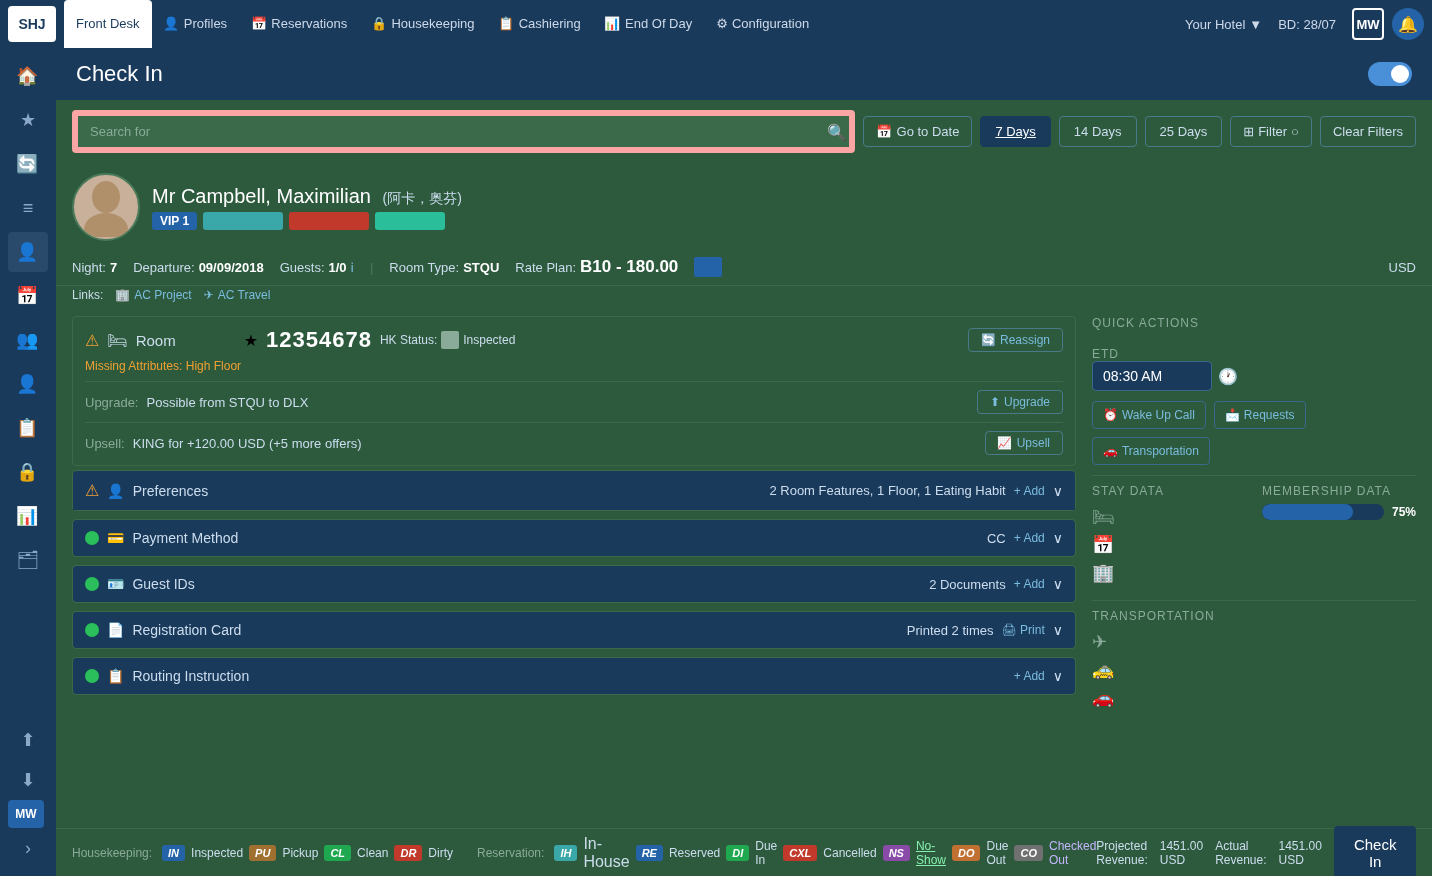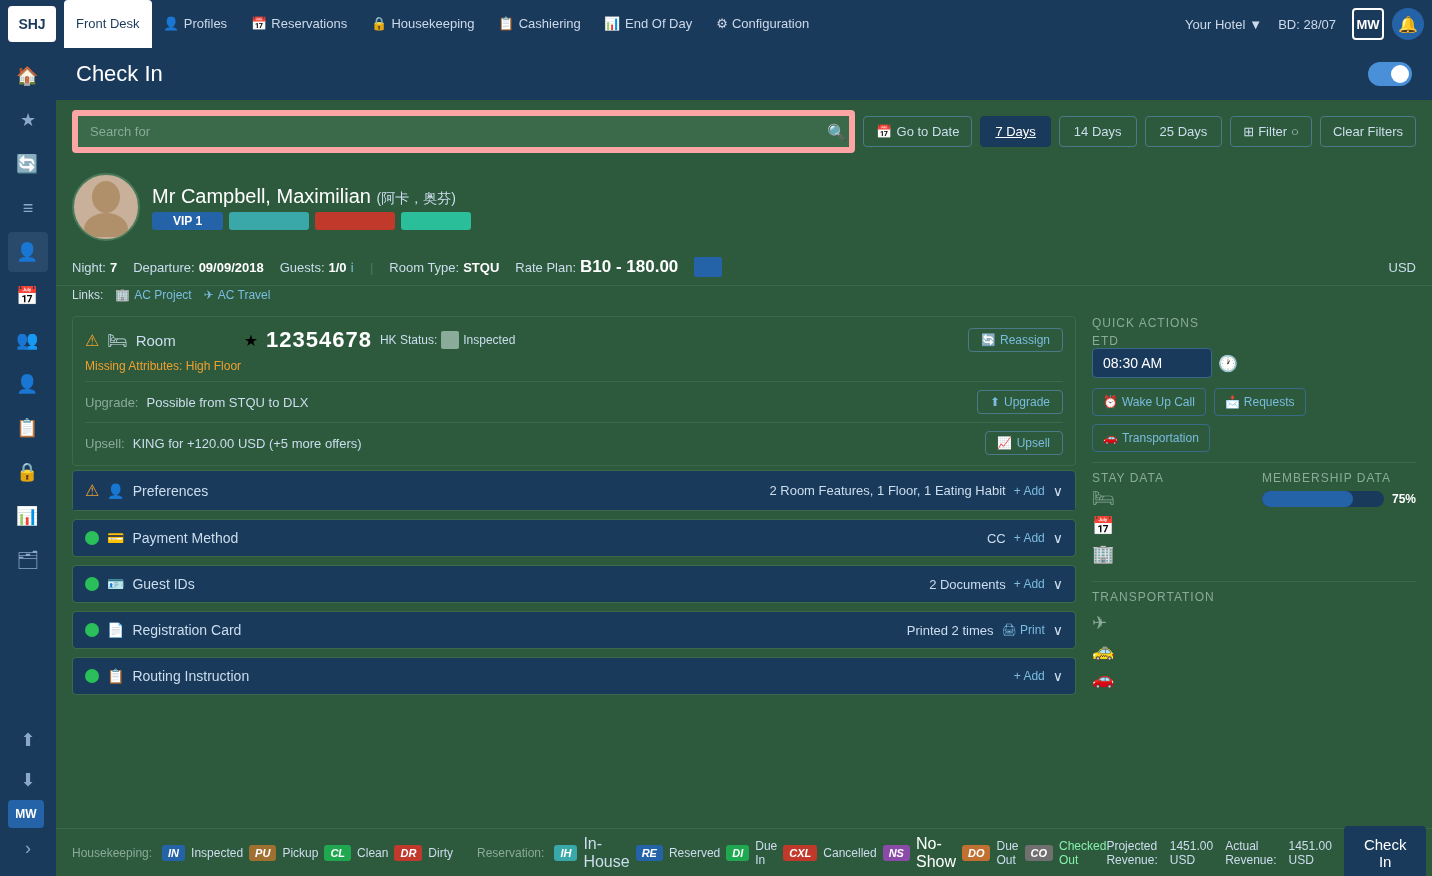--- a/index.html
+++ b/index.html
@@ -59,21 +59,21 @@
     .filter-btn { padding: 7px 12px; border-radius: 4px; border: 1px solid #4a7a8a; font-size: 13px; cursor: pointer; color: #cde; background: transparent; display: flex; align-items: center; gap: 4px; }
 
     
     .guest-section {
       background: #2d5a3d; padding: 10px 16px 4px;
     }
     .guest-profile-row { display: flex; align-items: center; gap: 12px; margin-bottom: 8px; }
     .guest-avatar { width: 68px; height: 68px; border-radius: 50%; background: #c8b09a; overflow: hidden; display: flex; align-items: center; justify-content: center; font-size: 24px; color: #5a3a2a; border: 2px solid #4a7a5a; }
     .guest-name { color: #fff; font-size: 20px; font-weight: 500; }
     .guest-tags { display: flex; gap: 6px; margin-top: 4px; }
-    .tag { padding: 2px 21px; border-radius: 3px; font-size: 12px; color: #fff; font-weight: bold; }
+    .tag { padding: 2px 8px; border-radius: 3px; font-size: 12px; color: #fff; font-weight: bold; }
     .tag-vip { background: #2563a8; }
     .tag-teal { background: #3aa8a8; width: 80px; }
     .tag-red { background: #c0392b; width: 80px; }
     .tag-mint { background: #2abf9a; width: 70px; }
 
     
     .res-info { background: #2d5a3d; padding: 4px 16px 8px; color: #cde; font-size: 13px; display: flex; align-items: center; gap: 16px; flex-wrap: wrap; border-bottom: 1px solid #3a6a4a; }
     .res-info span { display: inline-flex; align-items: center; gap: 4px; }
     .res-info strong { color: #fff; }
     .rate-block { margin-left: auto; text-align: right; }
@@ -107,29 +107,29 @@
     .coll-header { background: #1a3a5c; display: flex; align-items: center; padding: 10px 12px; cursor: pointer; gap: 8px; border-radius: 4px; }
     .coll-header.open { border-radius: 4px 4px 0 0; }
     .coll-title { font-size: 14px; color: #cde; font-weight: 500; flex: 1; }
     .coll-value { font-size: 13px; color: #cde; }
     .coll-add { color: #7abcde; font-size: 12px; display: flex; align-items: center; gap: 2px; cursor: pointer; }
     .coll-chevron { color: #cde; font-size: 14px; }
     .coll-icon { font-size: 14px; color: #cde; }
     .green-dot { width: 14px; height: 14px; background: #2abf5a; border-radius: 50%; }
 
     
-    .quick-actions-title { color: #8aaa9a; font-size: 12px; text-transform: uppercase; letter-spacing: 1px; margin-bottom: 4px; }
+    .quick-actions-title { color: #8aaa9a; font-size: 12px; text-transform: uppercase; letter-spacing: 1px; margin-bottom: 17px; }
     .etd-label { color: #8aaa9a; font-size: 12px; text-transform: uppercase; letter-spacing: 1px; }
     .etd-input-row { display: flex; align-items: center; gap: 6px; margin-bottom: 10px; }
     .etd-input { background: #1a3a5c; border: 1px solid #3a6a8a; color: #fff; padding: 6px 10px; border-radius: 4px; font-size: 14px; width: 120px; }
     .clock-icon { color: #cde; font-size: 16px; cursor: pointer; }
     .quick-action-btns { display: flex; gap: 8px; flex-wrap: wrap; margin-bottom: 10px; }
     .qa-btn { padding: 6px 10px; background: transparent; border: 1px solid #3a6a8a; color: #7abcde; border-radius: 4px; font-size: 12px; cursor: pointer; display: flex; align-items: center; gap: 4px; }
     .section-divider { border: none; border-top: 1px solid #3a6a4a; margin: 8px 0; }
-    .stay-data-title { color: #8aaa9a; font-size: 12px; text-transform: uppercase; letter-spacing: 1px; margin-bottom: 2px; }
+    .stay-data-title { color: #8aaa9a; font-size: 12px; text-transform: uppercase; letter-spacing: 1px; margin-bottom: 8px; }
     .stay-icons { display: flex; flex-direction: column; gap: 6px; margin-bottom: 8px; }
     .stay-icon-row { color: #8aaa9a; font-size: 18px; }
     .membership-title { color: #8aaa9a; font-size: 12px; text-transform: uppercase; letter-spacing: 1px; margin-bottom: 6px; }
     .membership-bar-wrap { display: flex; align-items: center; gap: 8px; }
     .membership-bar-bg { flex: 1; height: 16px; background: #1a3a5c; border-radius: 8px; overflow: hidden; }
     .membership-bar-fill { height: 100%; background: #2563a8; border-radius: 8px; }
     .membership-pct { color: #fff; font-size: 12px; font-weight: bold; }
     .transport-title { color: #8aaa9a; font-size: 12px; text-transform: uppercase; letter-spacing: 1px; margin-bottom: 8px; }
     .transport-icons { display: flex; flex-direction: column; gap: 6px; }
     .transport-icon-row { color: #8aaa9a; font-size: 18px; }
@@ -260,21 +260,21 @@
     <div class="guest-profile-row">
       <div class="guest-avatar">
         <svg width="50" height="60" viewBox="0 0 50 60" xmlns="http://www.w3.org/2000/svg">
           <ellipse cx="25" cy="20" rx="14" ry="16" fill="#b0906a"></ellipse>
           <ellipse cx="25" cy="52" rx="22" ry="16" fill="#b0906a"></ellipse>
         </svg>
       </div>
       <div>
         <div class="guest-name">
           <span>Mr Campbell, Maximilian</span>
-          <span style="font-size:14px;color:#cde;">(阿卡，奥芬)</span>
+          <span style="font-size:14px;color:#cde;margin-left:6px;">(阿卡，奥芬)</span>
         </div>
         <div class="guest-tags">
           <span class="tag tag-vip">VIP 1</span>
           <span class="tag tag-teal">&nbsp;</span>
           <span class="tag tag-red">&nbsp;</span>
           <span class="tag tag-mint">&nbsp;</span>
         </div>
       </div>
     </div>
   </div>
@@ -496,25 +496,25 @@
     <span class="status-label">Reservation:</span>
     <span class="status-badge s-ih">IH</span>
     <span style="color:#cde;font-size:16px;">In-House</span>
     <span class="status-badge s-re">RE</span>
     <span style="color:#cde;font-size:12px;">Reserved</span>
     <span class="status-badge s-di">DI</span>
     <span style="color:#cde;font-size:12px;">Due In</span>
     <span class="status-badge s-cxl">CXL</span>
     <span style="color:#cde;font-size:12px;">Cancelled</span>
     <span class="status-badge s-ns">NS</span>
-    <span style="color:#ffffff;font-size:16px;">No-Show</span>
+    <span style="color:#86efac;font-size:12px;text-decoration:underline;">No-Show</span>
     <span class="status-badge s-do">DO</span>
     <span style="color:#cde;font-size:12px;">Due Out</span>
     <span class="status-badge s-co">CO</span>
-    <span style="color:#86efac;font-size:12px;">Checked Out</span>
+    <span style="color:#c4b5fd;font-size:12px;">Checked Out</span>
   </div>
   <div class="revenue-section">
     <span>Projected Revenue:</span>
     <span>1451.00 USD</span>
     <span>Actual Revenue:</span>
     <span>1451.00 USD</span>
     <button class="checkin-final-btn">Check In</button>
   </div>
 </div>
 

